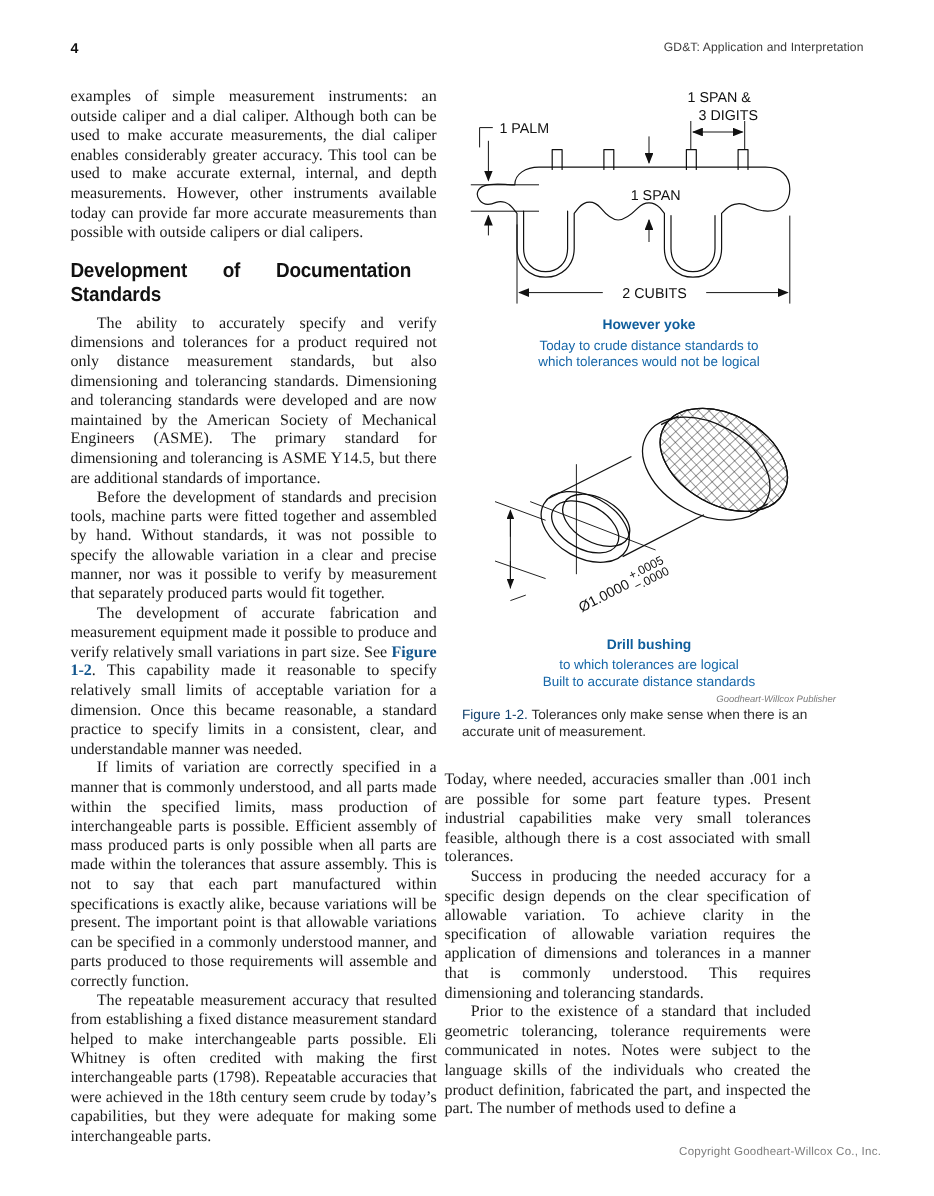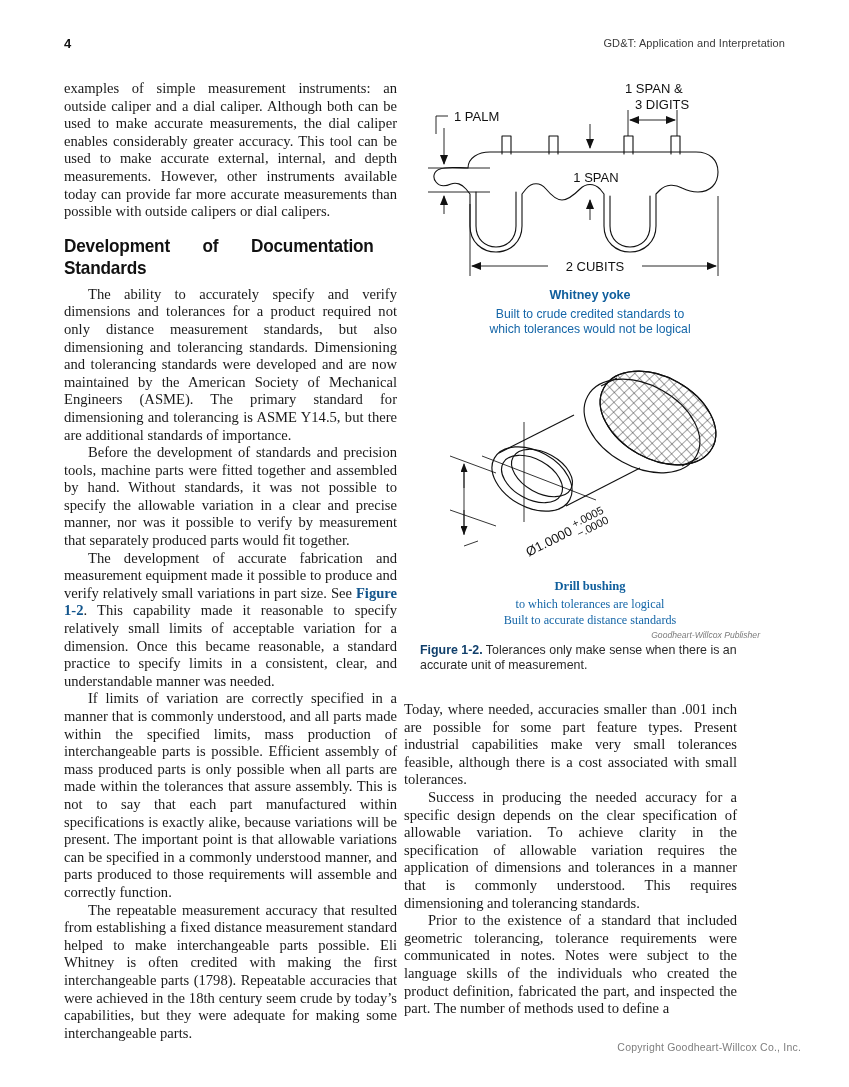--- a/index.html
+++ b/index.html
@@ -131,21 +131,21 @@
   }
   .fig-caption {
     font-family: "Liberation Sans Narrow", "Liberation Sans", sans-serif;
     font-size: 12.4px;
     line-height: 15px;
     color: #2b2b2b;
     margin-top: 3px;
     text-align: left;
   }
   .fig-caption .fig-num {
-    font-weight: bold;
+    font-weight: normal;
     color: #103f6b;
   }
 
   
   .footer {
     position: absolute;
     bottom: 34px;
     right: 48px;
     font-family: "Liberation Sans", sans-serif;
     font-size: 10.5px;
@@ -265,22 +265,22 @@
           <text x="205" y="17" text-anchor="start">1  SPAN  &amp;</text>
           <text x="215" y="33" text-anchor="start">3  DIGITS</text>
           <text x="34" y="45" text-anchor="start">1  PALM</text>
           <text x="176" y="106" text-anchor="middle">1  SPAN</text>
           <text x="175" y="195" text-anchor="middle">2  CUBITS</text>
         </g>
       </svg>
     </div>
 
     <div class="fig-sub">
-      <span class="sub-title">Whitney yoke</span>
-      <span class="sub-line">Built to crude credited standards to</span>
+      <span class="sub-title">However yoke</span>
+      <span class="sub-line">Today to crude distance standards to</span>
       <span class="sub-line">which tolerances would not be logical</span>
     </div>
 
     <div class="fig-art" style="margin-top:22px;">
       <svg width="340" height="215" viewBox="0 0 340 215" xmlns="http://www.w3.org/2000/svg">
         <defs>
           <marker id="ah2" markerWidth="9" markerHeight="7" refX="8" refY="3.5" orient="auto" markerUnits="userSpaceOnUse">
             <path d="M0,0 L9,3.5 L0,7 z" fill="#111"></path>
           </marker>
           <pattern id="knurl" width="7" height="7" patternUnits="userSpaceOnUse" patternTransform="rotate(18)">
@@ -332,21 +332,21 @@
 
       <div class="dim-rot" style="left:112px; top:182px; transform: rotate(-27deg);">
         <span>Ø1.0000</span>
         <span class="dim-stack">
           <span style="display:block;">+.0005</span>
           <span style="display:block;">−.0000</span>
         </span>
       </div>
     </div>
 
-    <div class="fig-sub" style="margin-top:4px;font-family:Liberation Serif, serif;">
+    <div class="fig-sub" style="margin-top:4px;">
       <span class="sub-title">Drill bushing</span>
       <span class="sub-line">to which tolerances are logical</span>
       <span class="sub-line">Built to accurate distance standards</span>
     </div>
 
     <div class="credit">Goodheart-Willcox Publisher</div>
     <div class="fig-caption">
       <span class="fig-num">Figure 1-2.</span><span> Tolerances only make sense when there is an accurate unit of measurement.</span>
     </div>
   </div>

